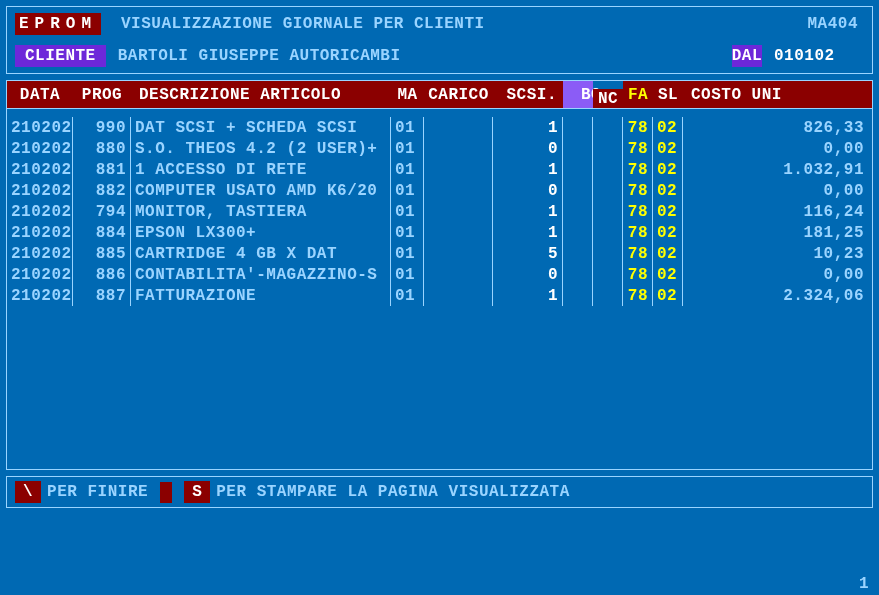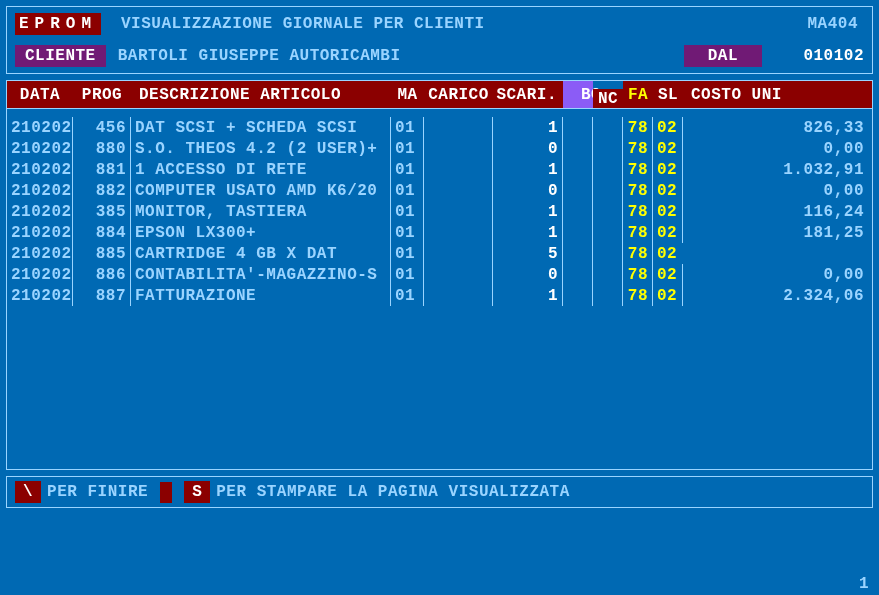--- a/index.html
+++ b/index.html
@@ -22,24 +22,24 @@
   .title-row { display: flex; align-items: center; gap: 20px; margin-bottom: 10px; }
   .eprom {
     background: #8b0000;
     color: #fff;
     padding: 2px 4px;
     letter-spacing: 6px;
   }
   .screen-title { color: #9ad4ff; flex: 1; }
   .screen-code { color: #9ad4ff; padding-right: 6px; }
   .client-row { display: flex; align-items: center; gap: 12px; }
-  .label-red { background: #701a75; color: #fff; padding: 2px 10px; text-align: right; }
-  .label-red.dal { padding: 2px 24px; }
+  .label-red { background: #6d28d9; color: #fff; padding: 2px 10px; text-align: right; }
+  .label-red.dal { padding: 2px 0; }
   .client-name { color: #9ad4ff; flex: 1; }
-  .dal-value { color: #fff; width: 90px; text-align: right; }
+  .dal-value { color: #fff; width: 90px; }
 
   .mid-frame { height: 390px; padding: 0; }
   .header-row {
     display: flex;
     height: 28px;
     align-items: stretch;
     border-bottom: 1px solid #9ad4ff;
   }
   .hdr {
     background: #8b0000;
@@ -121,31 +121,31 @@
   </div>
 </div>
 
 <div class="frame mid-frame">
   <div class="header-row">
     <div class="hdr col-data">DATA</div>
     <div class="hdr col-prog">PROG</div>
     <div class="hdr col-desc">DESCRIZIONE ARTICOLO</div>
     <div class="hdr col-ma">MA</div>
     <div class="hdr col-carico">CARICO</div>
-    <div class="hdr col-scari">SCARI.</div>
+    <div class="hdr col-scari">SCSI.</div>
     <div class="hdr bo col-bo">BO</div>
     <div class="hdr col-nc">NC</div>
     <div class="hdr fa col-fa">FA</div>
     <div class="hdr col-sl">SL</div>
     <div class="hdr col-costo">COSTO UNI</div>
   </div>
   <div class="body-rows" id="body-rows">
       <div class="row">
         <div class="cell c-data">210202</div>
-        <div class="cell c-prog">456</div>
+        <div class="cell c-prog">990</div>
         <div class="cell c-desc">DAT SCSI + SCHEDA SCSI</div>
         <div class="cell c-ma">01</div>
         <div class="cell c-carico"></div>
         <div class="cell c-scari">1</div>
         <div class="cell c-bo"></div>
         <div class="cell c-nc"></div>
         <div class="cell c-fa">78</div>
         <div class="cell c-sl">02</div>
         <div class="cell c-costo">826,33</div>
       </div>
@@ -183,21 +183,21 @@
         <div class="cell c-carico"></div>
         <div class="cell c-scari">0</div>
         <div class="cell c-bo"></div>
         <div class="cell c-nc"></div>
         <div class="cell c-fa">78</div>
         <div class="cell c-sl">02</div>
         <div class="cell c-costo">0,00</div>
       </div>
       <div class="row">
         <div class="cell c-data">210202</div>
-        <div class="cell c-prog">385</div>
+        <div class="cell c-prog">794</div>
         <div class="cell c-desc">MONITOR, TASTIERA</div>
         <div class="cell c-ma">01</div>
         <div class="cell c-carico"></div>
         <div class="cell c-scari">1</div>
         <div class="cell c-bo"></div>
         <div class="cell c-nc"></div>
         <div class="cell c-fa">78</div>
         <div class="cell c-sl">02</div>
         <div class="cell c-costo">116,24</div>
       </div>
@@ -218,20 +218,21 @@
         <div class="cell c-data">210202</div>
         <div class="cell c-prog">885</div>
         <div class="cell c-desc">CARTRIDGE 4 GB X DAT</div>
         <div class="cell c-ma">01</div>
         <div class="cell c-carico"></div>
         <div class="cell c-scari">5</div>
         <div class="cell c-bo"></div>
         <div class="cell c-nc"></div>
         <div class="cell c-fa">78</div>
         <div class="cell c-sl">02</div>
+        <div class="cell c-costo">10,23</div>
       </div>
       <div class="row">
         <div class="cell c-data">210202</div>
         <div class="cell c-prog">886</div>
         <div class="cell c-desc">CONTABILITA'-MAGAZZINO-S</div>
         <div class="cell c-ma">01</div>
         <div class="cell c-carico"></div>
         <div class="cell c-scari">0</div>
         <div class="cell c-bo"></div>
         <div class="cell c-nc"></div>

